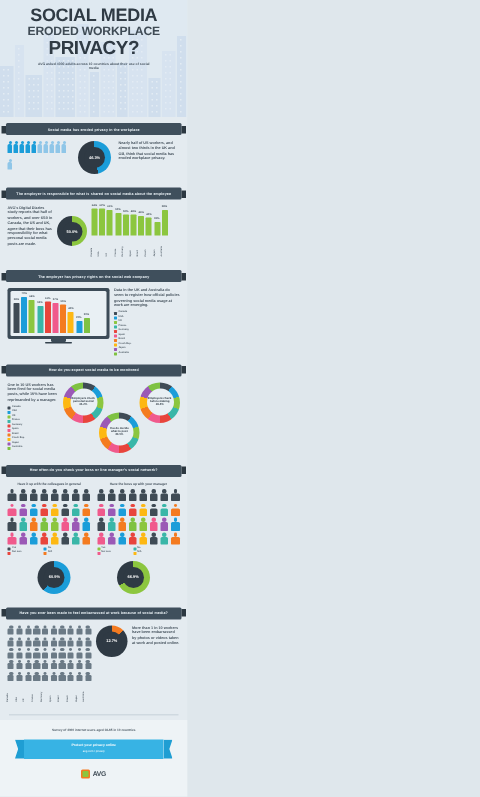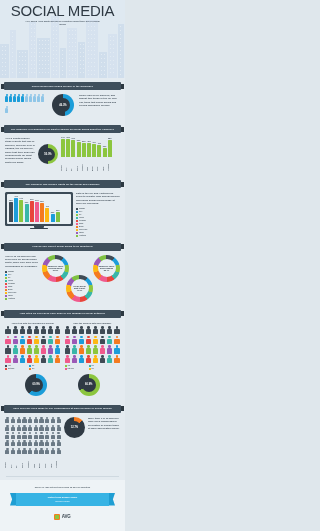--- a/index.html
+++ b/index.html
@@ -18,21 +18,21 @@
   }
   .skyline { position:absolute; inset:0; opacity:.55; }
   .bld { position:absolute; bottom:0; background:#cddded; }
   .bld i {
     position:absolute; width:1.4px; height:1.4px; background:#e6eef6; display:block;
   }
   .hd-text { position:relative; text-align:center; padding-top:5px; z-index:3; }
   .hd-has {
     font-size:8.5px; font-weight:bold; color:#3f4b55; letter-spacing:.4px;
   }
-  .hd-l2 { font-size:15px; font-weight:normal; color:#2f3a44; letter-spacing:-.2px; line-height:11px; }
+  .hd-l2 { font-size:12px; font-weight:bold; color:#2f3a44; letter-spacing:-.2px; line-height:11px; }
   .hd-l3 { font-size:8.1px; font-weight:bold; color:#3f4b55; letter-spacing:-.1px; line-height:9.5px; }
   .hd-l4 { font-size:12.6px; font-weight:bold; color:#2f3a44; letter-spacing:-.3px; line-height:12.5px; }
   .hd-sub {
     font-size:2.3px; color:#4d5a66; line-height:3.2px; margin-top:4px;
     padding:0 24px; font-weight:bold;
   }
 
   
   .band {
     position:relative; margin:0 4px; height:8px; background:#3f4f5c;
@@ -448,20 +448,22 @@
           <i style="left: 1.5px; top: 30px;"></i>
           <i style="left: 1.5px; top: 34px;"></i>
           <i style="left: 1.5px; top: 38px;"></i>
           <i style="left: 1.5px; top: 42px;"></i>
           <i style="left: 1.5px; top: 46px;"></i>
           <i style="left: 1.5px; top: 50px;"></i>
         </div>
       </div>
     <div class="hd-text">
       <div class="hd-l2">SOCIAL MEDIA</div>
+      <div class="hd-l3">ERODED WORKPLACE</div>
+      <div class="hd-l4">PRIVACY?</div>
       <div class="hd-sub">AVG asked 4000 adults across 10 countries about their use of social media</div>
     </div>
   </div>
 
   <div class="sec">
     <div class="band">
       <span>Social media has eroded privacy in the workplace</span>
     </div>
     <div class="sec-body">
       <div class="people" id="people1" style="width:42px;">

